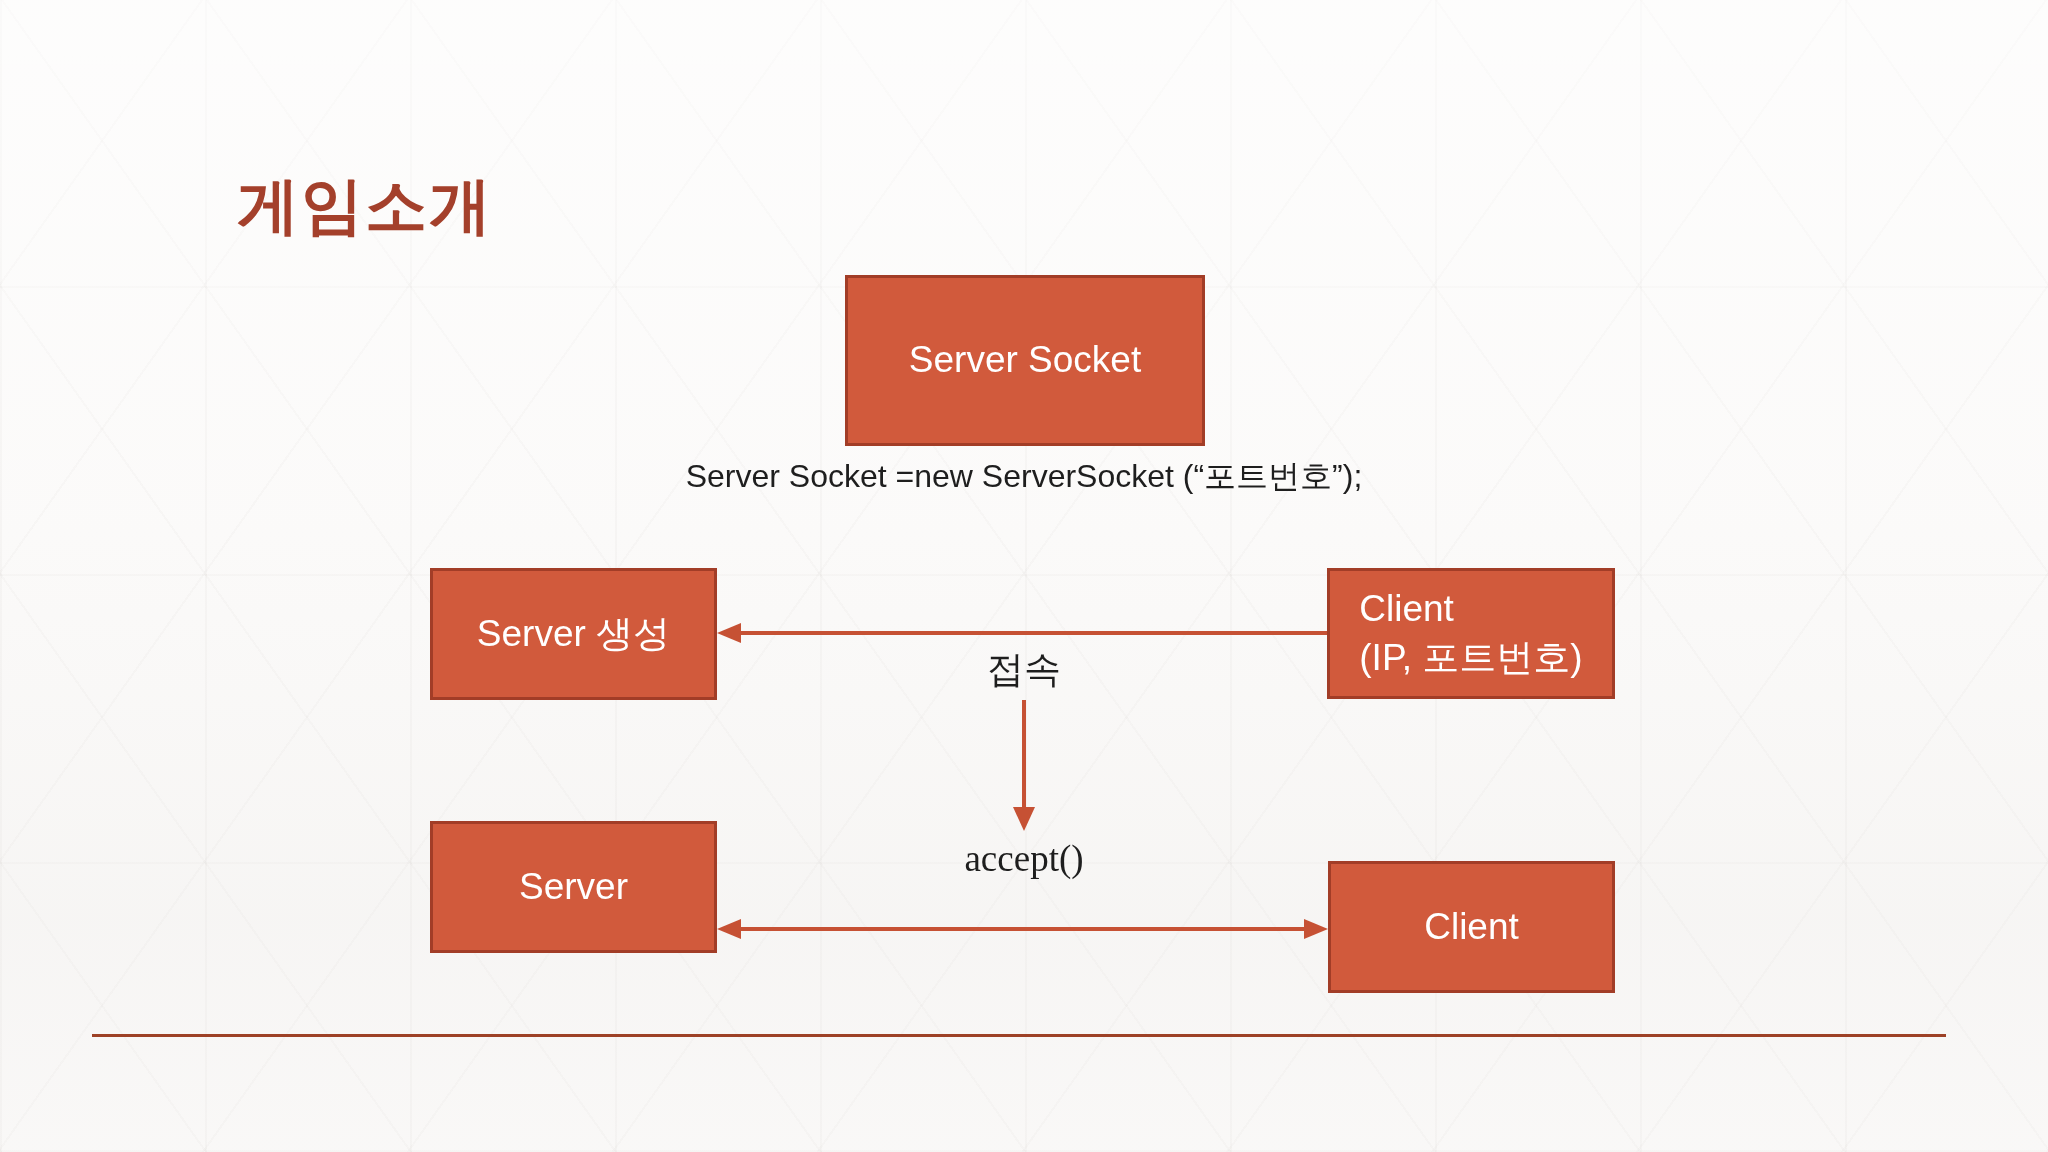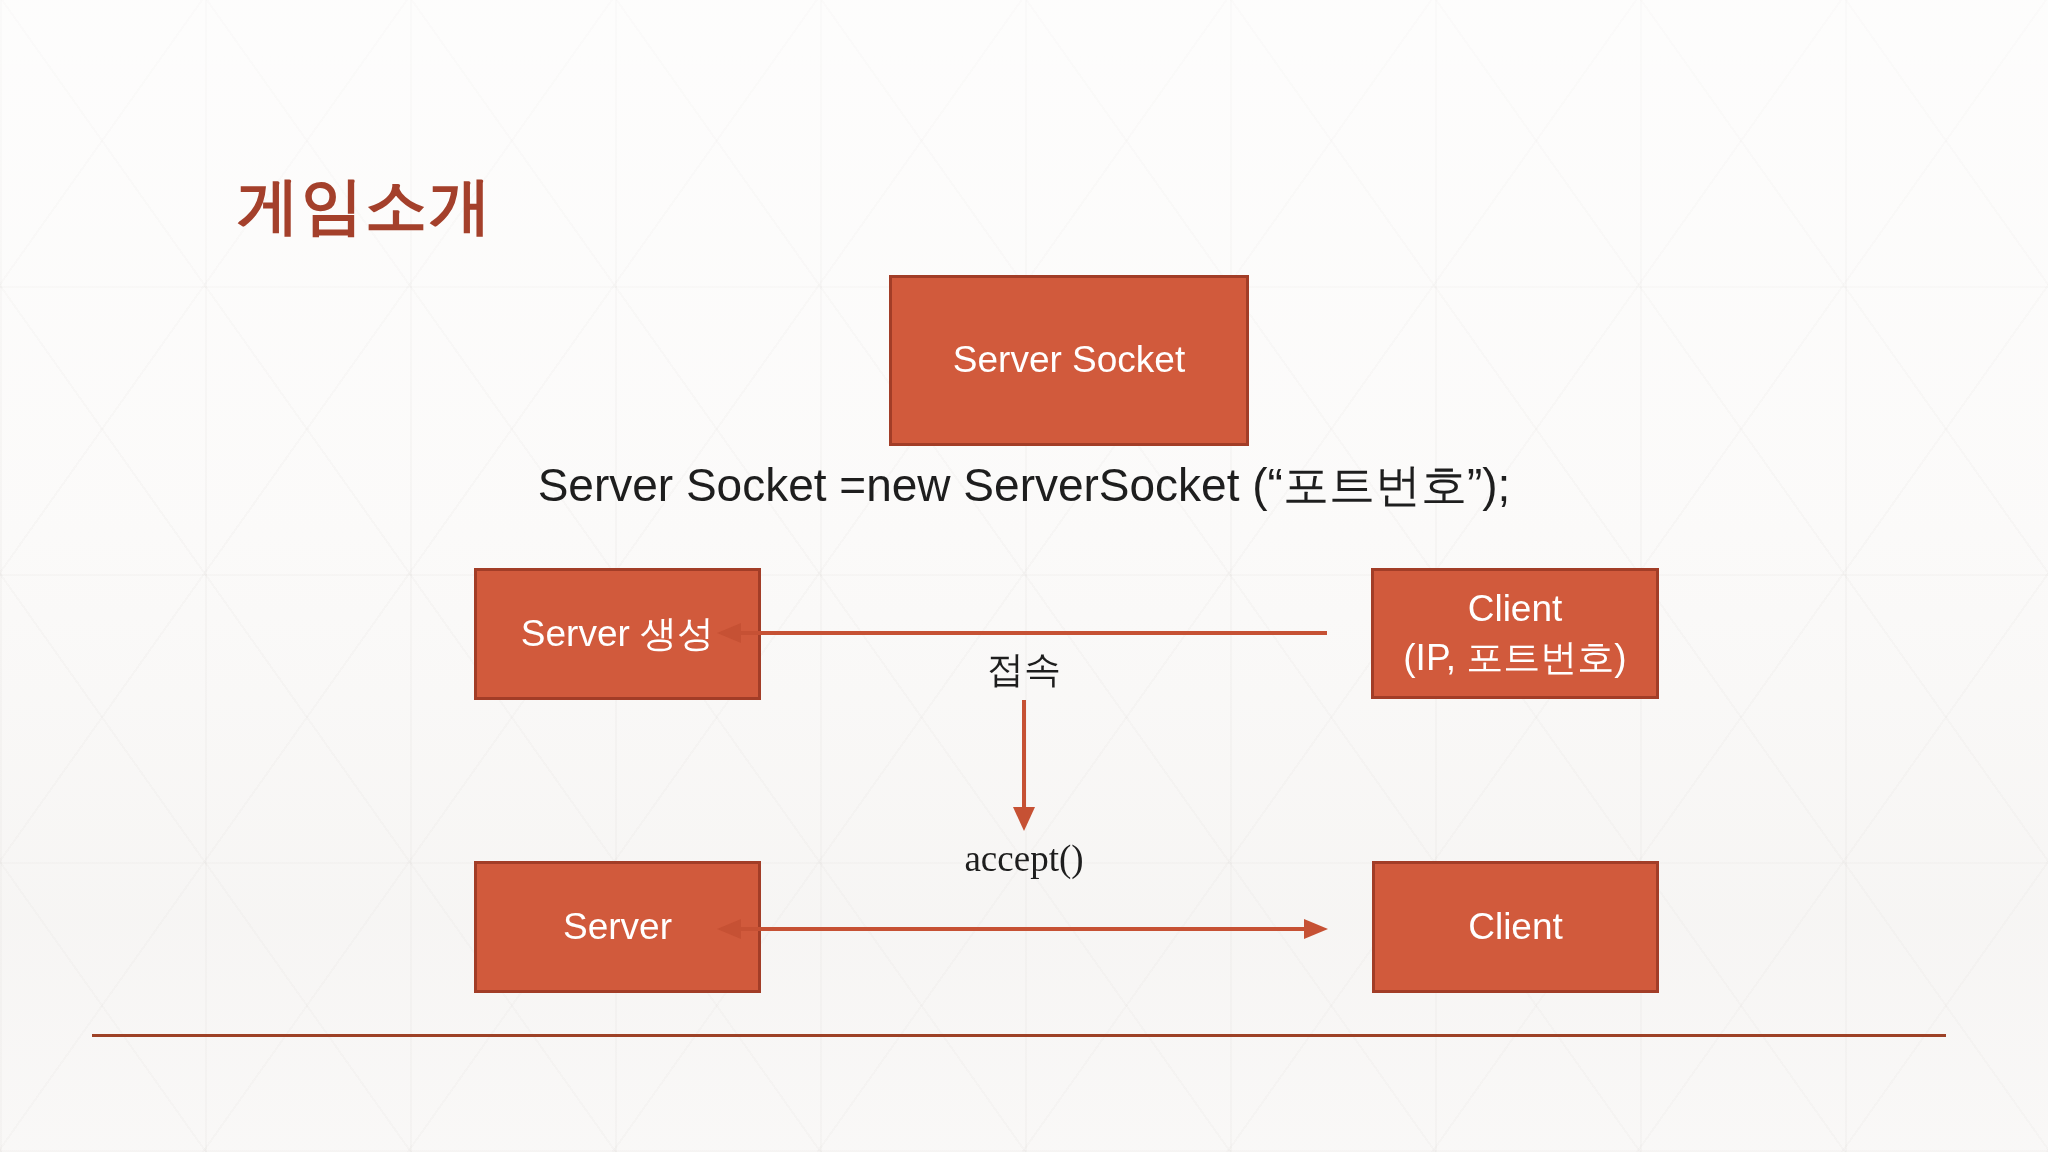--- a/index.html
+++ b/index.html
@@ -40,41 +40,40 @@
 
   .box {
     position: absolute;
     box-sizing: border-box;
     background: #d15a3c;
     border: 3px solid #a23d27;
     color: #ffffff;
     display: flex;
     align-items: center;
     justify-content: center;
-    text-align: center;
+    text-align: left;
     font-size: 37px;
     line-height: 1.3;
-    margin-left: 44px;
   }
 
   .box-server-socket { left: 845px;  top: 275px; width: 360px; height: 171px; }
   .box-server-create { left: 430px;  top: 568px; width: 287px; height: 132px; }
   .box-client-connect{ left: 1327px; top: 568px; width: 288px; height: 131px; }
-  .box-server        { left: 430px;  top: 861px; width: 287px; height: 132px; }
+  .box-server        { left: 430px;  top: 821px; width: 287px; height: 132px; }
   .box-client        { left: 1328px; top: 861px; width: 287px; height: 132px; }
 
   .multiline { white-space: pre-line; }
 
   .code-line {
     position: absolute;
     left: 0;
     top: 455px;
     width: 100%;
     text-align: center;
-    font-size: 46px;
+    font-size: 32px;
     color: #1e1e1e;
   }
 
   .label {
     position: absolute;
     left: 0;
     width: 100%;
     text-align: center;
     font-size: 37px;
     color: #1e1e1e;

